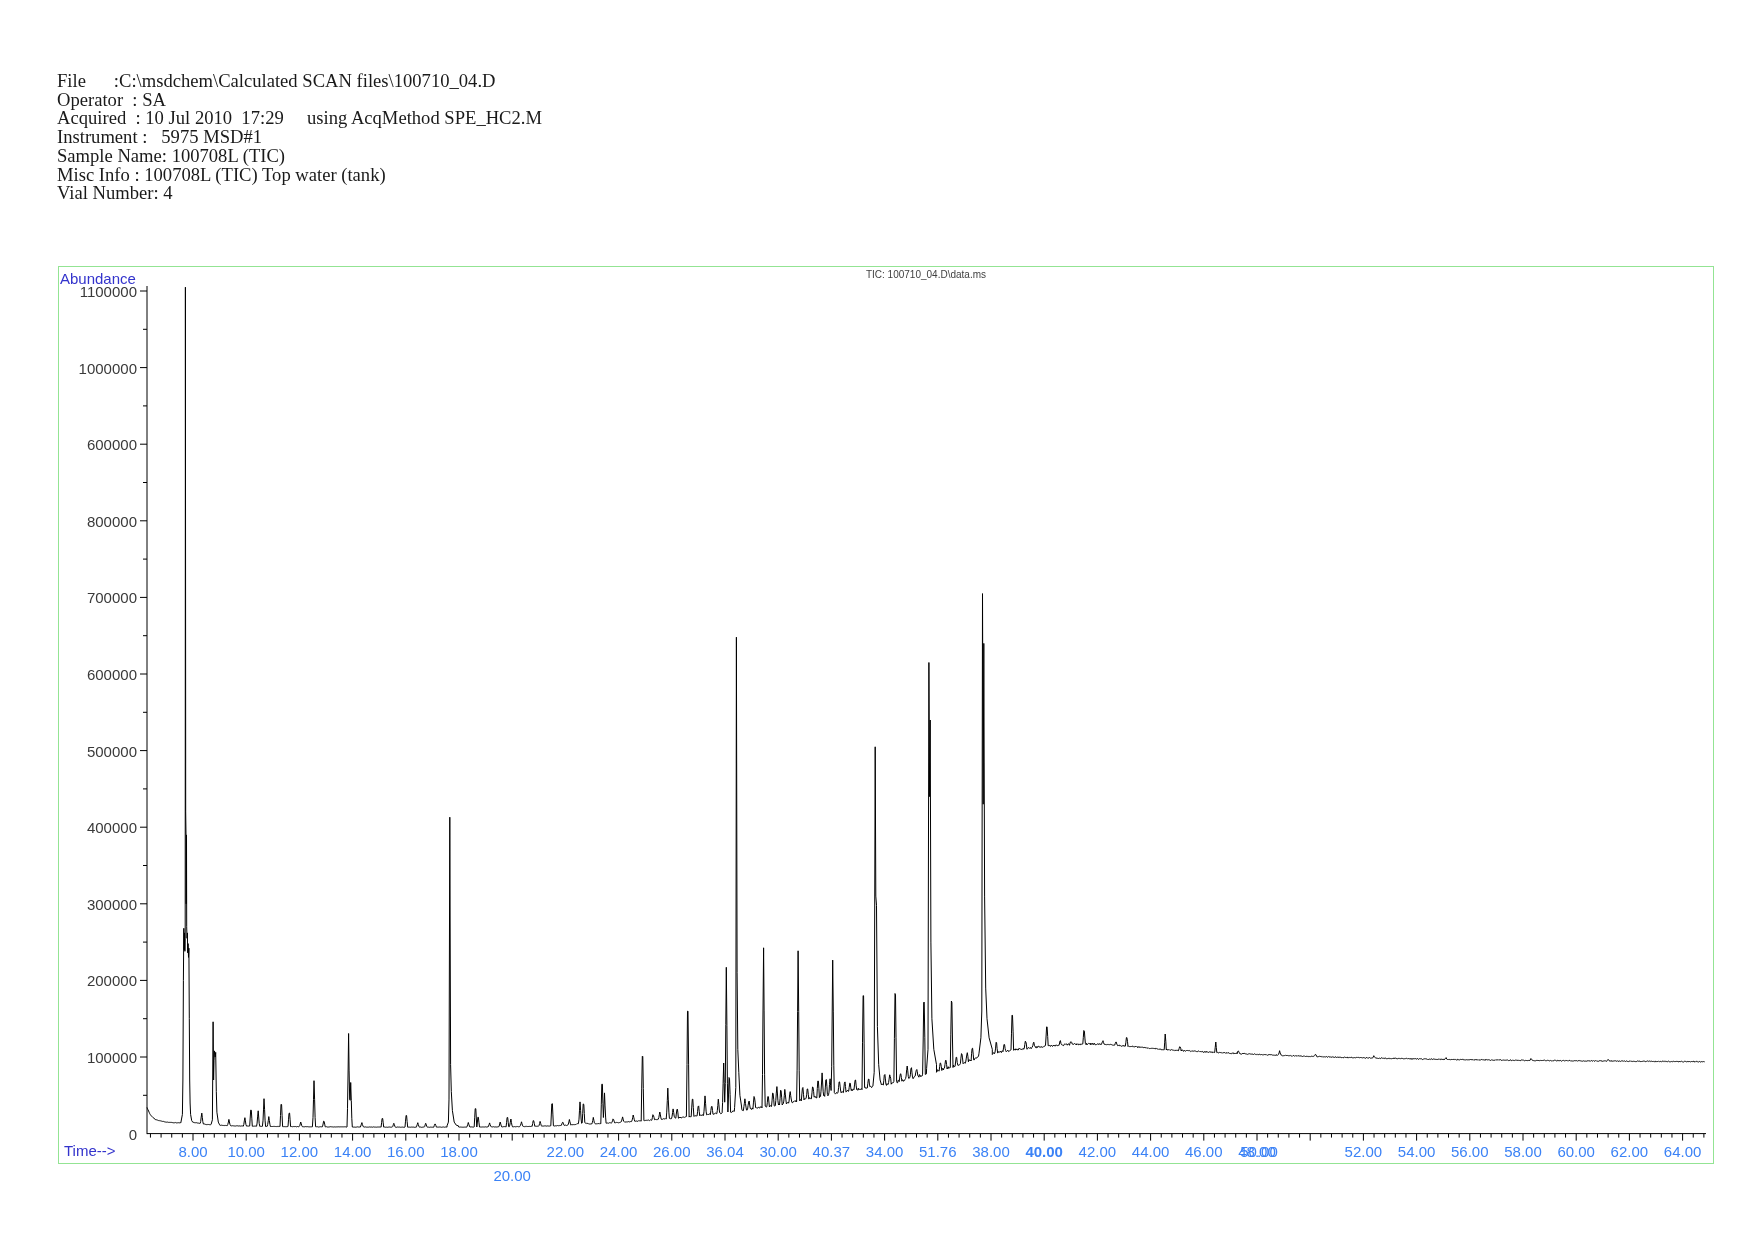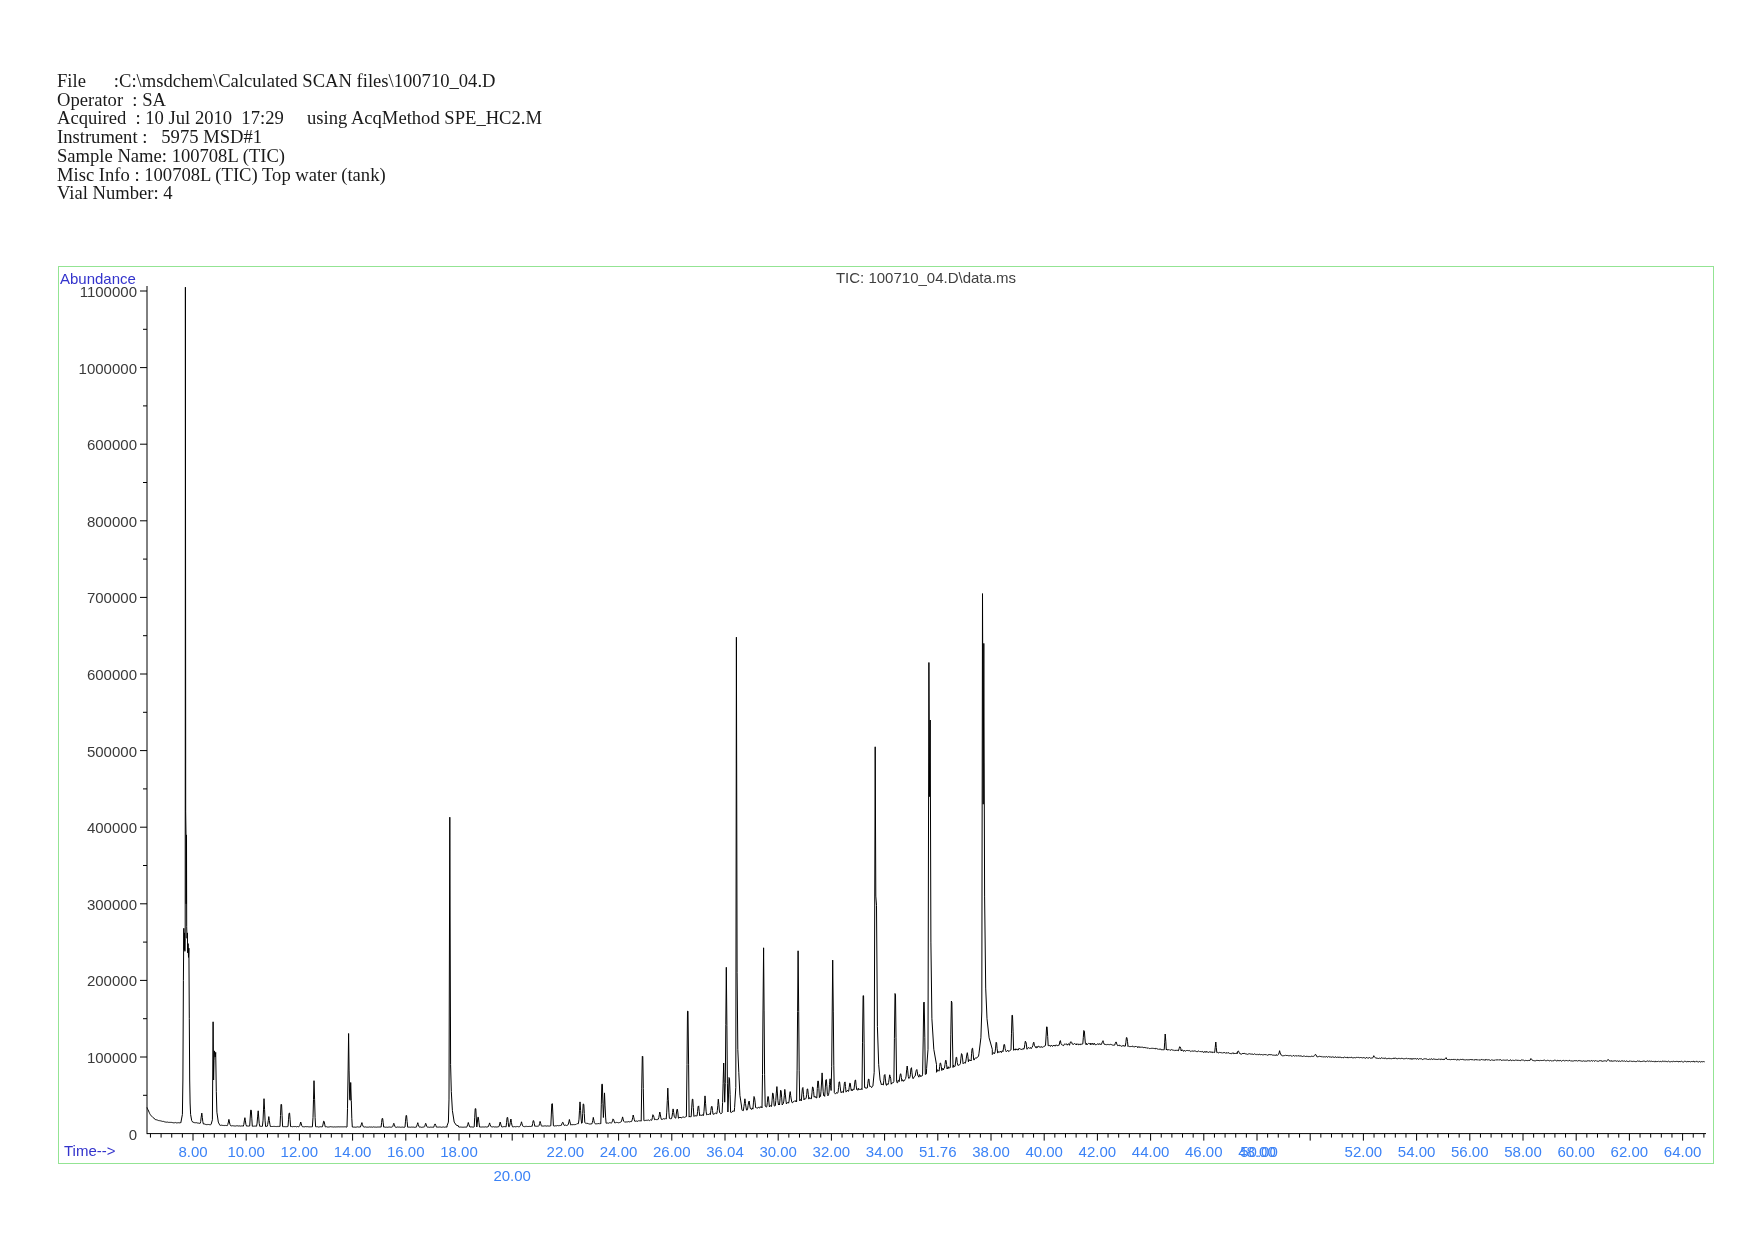--- a/index.html
+++ b/index.html
@@ -8,21 +8,21 @@
   #file-info{position:absolute;left:57px;top:72px;margin:0;
              font-family:Liberation Serif, serif;
              font-size:18.6px;line-height:18.7px;color:#1a1a1a;white-space:pre;}
   #chart-frame{position:absolute;left:58px;top:266px;width:1654px;height:896px;
                border:1px solid #93e493;background:#ffffff;}
   #plot-svg{position:absolute;left:0;top:0;}
   .axis-label{position:absolute;font-size:15px;color:#3333cc;}
   #ylabel{left:60px;top:270px;}
   #xlabel{left:64px;top:1142px;}
   #chart-title{position:absolute;left:147px;top:269px;width:1558px;text-align:center;
-               font-size:15px;color:#3f3f3f;}
+               font-size:10px;color:#3f3f3f;}
   .ytick-label{position:absolute;width:70px;text-align:right;font-size:15px;color:#3a3a3a;}
   .xtick-label{position:absolute;width:60px;text-align:center;font-size:15px;color:#3b82f6;}
 </style>
 </head>
 <body>
 
 <div id="page">
 
   <pre id="file-info">File      :C:\msdchem\Calculated SCAN files\100710_04.D
 Operator  : SA
@@ -231,25 +231,25 @@
       <div class="xtick-label" style="left: 269.4px; top: 1142.6px;">12.00</div>
       <div class="xtick-label" style="left: 322.6px; top: 1142.6px;">14.00</div>
       <div class="xtick-label" style="left: 375.8px; top: 1142.6px;">16.00</div>
       <div class="xtick-label" style="left: 429px; top: 1142.6px;">18.00</div>
       <div class="xtick-label" style="left: 482.2px; top: 1142.6px; margin-top: 24px;">20.00</div>
       <div class="xtick-label" style="left: 535.4px; top: 1142.6px;">22.00</div>
       <div class="xtick-label" style="left: 588.6px; top: 1142.6px;">24.00</div>
       <div class="xtick-label" style="left: 641.8px; top: 1142.6px;">26.00</div>
       <div class="xtick-label" style="left: 695px; top: 1142.6px;">36.04</div>
       <div class="xtick-label" style="left: 748.2px; top: 1142.6px;">30.00</div>
-      <div class="xtick-label" style="left: 801.4px; top: 1142.6px;">32.00</div>
+      <div class="xtick-label" style="left: 801.4px; top: 1142.6px;">40.37</div>
       <div class="xtick-label" style="left: 854.6px; top: 1142.6px;">34.00</div>
       <div class="xtick-label" style="left: 907.8px; top: 1142.6px;">51.76</div>
       <div class="xtick-label" style="left: 961px; top: 1142.6px;">38.00</div>
-      <div class="xtick-label" style="left: 1014.2px; top: 1142.6px;">40.00</div>
+      <div class="xtick-label" style="left: 1014.2px; top: 1142.6px; font-weight: bold;">40.00</div>
       <div class="xtick-label" style="left: 1067.4px; top: 1142.6px;">42.00</div>
       <div class="xtick-label" style="left: 1120.6px; top: 1142.6px;">44.00</div>
       <div class="xtick-label" style="left: 1173.8px; top: 1142.6px;">46.00</div>
       <div class="xtick-label" style="left: 1227px; top: 1142.6px;">48.00</div>
       <div class="xtick-label" style="left: 1229px; top: 1142.6px;">50.00</div>
       <div class="xtick-label" style="left: 1333.4px; top: 1142.6px;">52.00</div>
       <div class="xtick-label" style="left: 1386.6px; top: 1142.6px;">54.00</div>
       <div class="xtick-label" style="left: 1439.8px; top: 1142.6px;">56.00</div>
       <div class="xtick-label" style="left: 1493px; top: 1142.6px;">58.00</div>
       <div class="xtick-label" style="left: 1546.2px; top: 1142.6px;">60.00</div>

